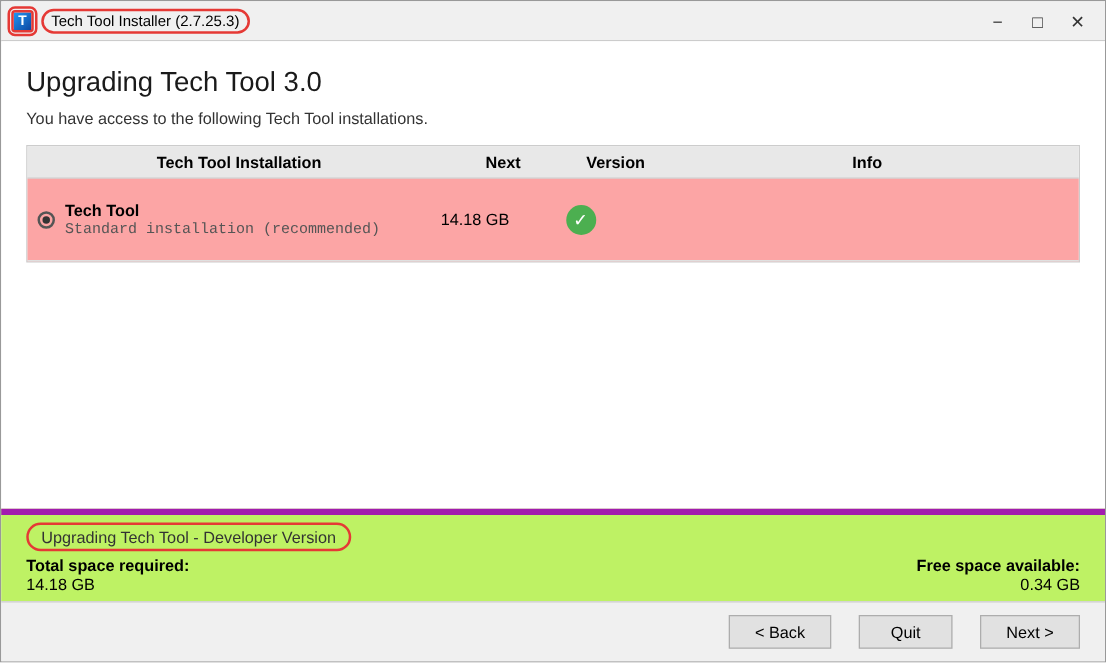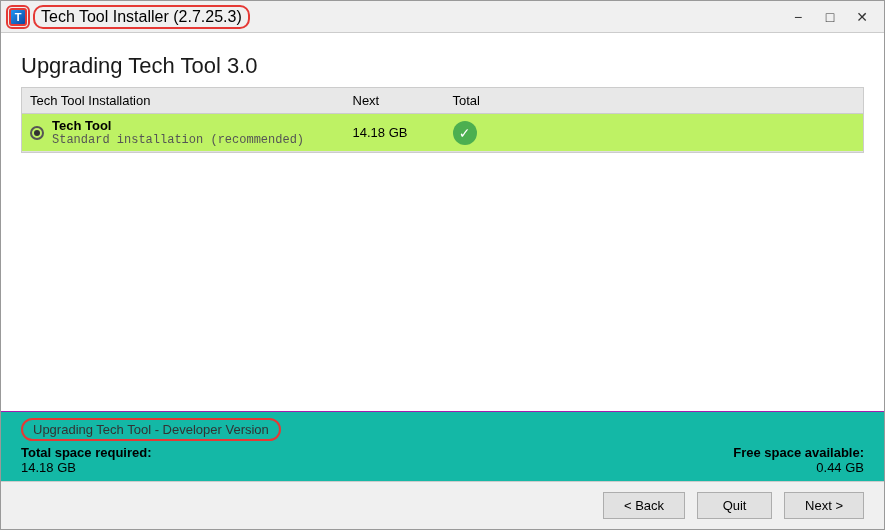--- a/index.html
+++ b/index.html
@@ -53,21 +53,21 @@
       justify-content: center;
       color: white;
       font-size: 11px;
       font-weight: bold;
       border: 2px solid #e53935;
       outline: 2px solid #e53935;
       outline-offset: 1px;
     }
 
     .title-bar-text {
-      font-size: 16px;
+      font-size: 12px;
       color: #000;
       border: 2px solid #e53935;
       border-radius: 10px;
       padding: 1px 6px;
     }
 
     .title-bar-controls {
       display: flex;
       gap: 4px;
     }
@@ -113,32 +113,33 @@
 
     .table-header {
       display: grid;
       grid-template-columns: 1fr 100px 80px 1fr;
       background: #e8e8e8;
       border-bottom: 1px solid #ccc;
       padding: 5px 8px;
     }
 
     .table-header-cell {
-      font-weight: normal;
-      font-size: 13px;
-      color: #000;
+      font-weight: bold;
+      font-size: 13px;
+      color: #000;
+      text-align: center;
     }
 
     .table-row {
       display: grid;
       grid-template-columns: 1fr 100px 80px 1fr;
       border-bottom: 1px solid #e0e0e0;
-      padding: 4px 8px;
-      align-items: center;
-      background: #bef264;
+      padding: 18px 8px;
+      align-items: center;
+      background: #fca5a5;
     }
 
     .installation-cell {
       display: flex;
       align-items: center;
       gap: 8px;
     }
 
     .radio-btn {
       width: 14px;
@@ -185,22 +186,22 @@
       justify-content: center;
       color: white;
       font-size: 14px;
     }
 
     .spacer {
       flex: 1;
     }
 
     .bottom-bar {
-      background: #14b8a6;
-      border-top: 1px solid #a21caf;
+      background: #bef264;
+      border-top: 5px solid #a21caf;
       padding: 6px 20px;
       flex-shrink: 0;
     }
 
     .developer-version-text {
       font-size: 13px;
       color: #333;
       border: 2px solid #e53935;
       border-radius: 12px;
       display: inline-block;
@@ -224,21 +225,21 @@
       font-size: 13px;
       color: #000;
     }
 
     .button-bar {
       background: #f0f0f0;
       border-top: 1px solid #ccc;
       padding: 10px 20px;
       display: flex;
       justify-content: flex-end;
-      gap: 12px;
+      gap: 22px;
       flex-shrink: 0;
     }
 
     .btn {
       padding: 5px 20px;
       font-size: 13px;
       border: 1px solid #adadad;
       background: #e1e1e1;
       cursor: pointer;
       min-width: 75px;
@@ -257,26 +258,28 @@
     </div>
     <div class="title-bar-controls">
       <button class="title-bar-btn">−</button>
       <button class="title-bar-btn">□</button>
       <button class="title-bar-btn close">✕</button>
     </div>
   </div>
 
   <div class="content">
     <h1 class="page-title">Upgrading Tech Tool 3.0</h1>
+    <p class="subtitle">You have access to the following Tech Tool installations.</p>
 
     <div class="table-container">
       <div class="table-header">
         <div class="table-header-cell">Tech Tool Installation</div>
         <div class="table-header-cell">Next</div>
-        <div class="table-header-cell">Total</div>
+        <div class="table-header-cell">Version</div>
+        <div class="table-header-cell">Info</div>
       </div>
       <div class="table-row">
         <div class="installation-cell">
           <div class="radio-btn">
             <div class="radio-inner"></div>
           </div>
           <div>
             <div class="installation-name">Tech Tool</div>
             <div class="installation-desc">Standard installation (recommended)</div>
           </div>
@@ -296,21 +299,21 @@
     <div>
       <span class="developer-version-text">Upgrading Tech Tool - Developer Version</span>
     </div>
     <div class="space-info">
       <div>
         <div class="space-label">Total space required:</div>
         <div class="space-value">14.18 GB</div>
       </div>
       <div style="text-align:right;margin-left:48px;">
         <div class="space-label">Free space available:</div>
-        <div class="space-value">0.44 GB</div>
+        <div class="space-value">0.34 GB</div>
       </div>
     </div>
   </div>
 
   <div class="button-bar">
     <button class="btn">&lt; Back</button>
     <button class="btn">Quit</button>
     <button class="btn">Next &gt;</button>
   </div>
 

